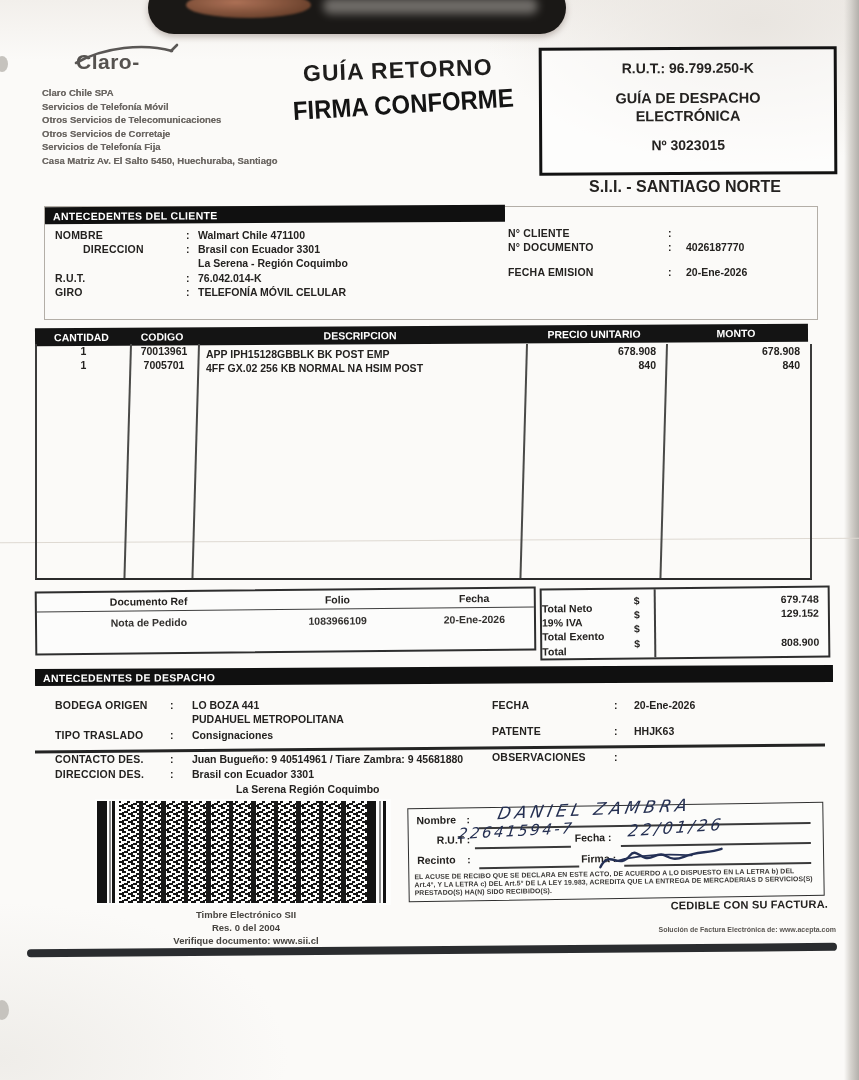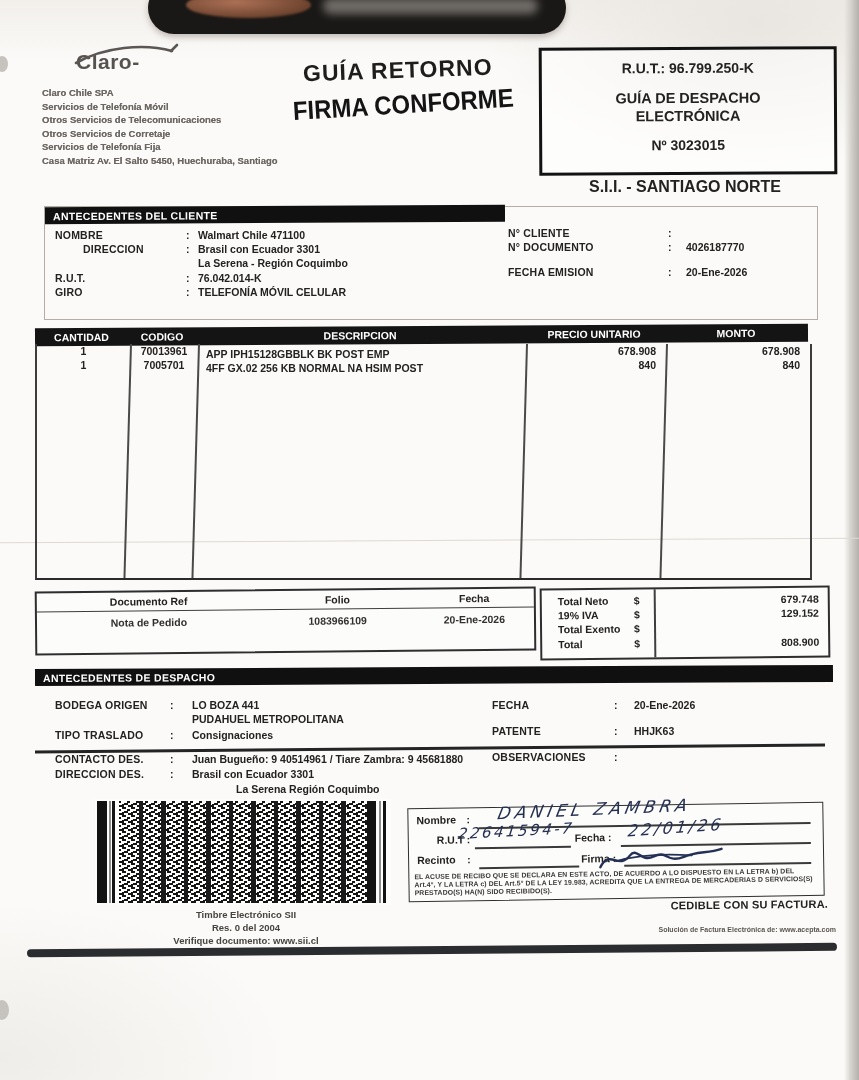--- a/index.html
+++ b/index.html
@@ -52,21 +52,21 @@
   .co-1{width:93px;} .co-2{width:68px;} .co-3{width:328px;} .co-4{width:140px;} .co-5{width:144px;}
   .cell-center{text-align:center;} .cell-left{text-align:left;padding-left:8px;box-sizing:border-box;margin-top:6px;} .cell-right{text-align:right;padding-right:10px;box-sizing:border-box;}
   
   .docref{left:35px;top:589px;width:497px;height:60px;border:2px solid #2e2e2e;transform:rotate(-.55deg);background:rgba(255,255,255,.4);}
   .docref .hrow{display:flex;font-weight:bold;font-size:10.5px;height:18px;align-items:center;border-bottom:1.5px solid #3e3e3e;}
   .docref .drow{display:flex;font-weight:bold;font-size:10.5px;margin-top:5px;color:#33312f;}
   .dr-1{width:45%;text-align:center;} .dr-2{width:31%;text-align:center;} .dr-3{width:24%;text-align:center;}
   .totals{left:540px;top:587px;width:286px;height:68px;border:2px solid #2e2e2e;transform:rotate(-.6deg);background:rgba(255,255,255,.4);}
   .totals .divline{position:absolute;left:112px;top:0;bottom:0;width:1.5px;background:#3e3e3e;}
   .tot-row{position:absolute;left:0;width:100%;font-size:10.5px;font-weight:bold;}
-  .tot-row .tl{position:absolute;left:16px;} .tot-row .tc{position:absolute;left:92px;} .tot-row .tv{position:absolute;right:9px;}
+  .tot-row .tl{position:absolute;left:0;margin-top:7px;} .tot-row .tc{position:absolute;left:92px;} .tot-row .tv{position:absolute;right:9px;}
   
   .desp-div{left:35px;top:747px;width:790px;height:2.5px;background:#242424;transform:rotate(-.5deg);}
   
   .timbre-caption{left:112px;top:908px;width:268px;text-align:center;font-size:9.5px;font-weight:bold;color:#474440;line-height:13px;}
   .sigbox{left:408px;top:805px;width:414px;height:92px;border:1.5px solid #2f2f2f;transform:rotate(-.9deg);background:rgba(255,255,255,.35);}
   .sigbox .slbl{position:absolute;font-size:10.5px;font-weight:bold;}
   .sline{position:absolute;height:1.5px;background:#3a3a3a;}
   .legal{position:absolute;left:5px;top:64px;width:402px;font-size:6.9px;font-weight:bold;color:#3a3836;line-height:8.2px;letter-spacing:.1px;}
   .cedible{left:592px;top:899px;width:236px;text-align:right;font-size:11px;font-weight:800;letter-spacing:.2px;transform:rotate(-.6deg);}
   .solution{left:598px;top:926px;width:238px;text-align:right;font-size:7px;font-weight:bold;color:#5a5652;}

